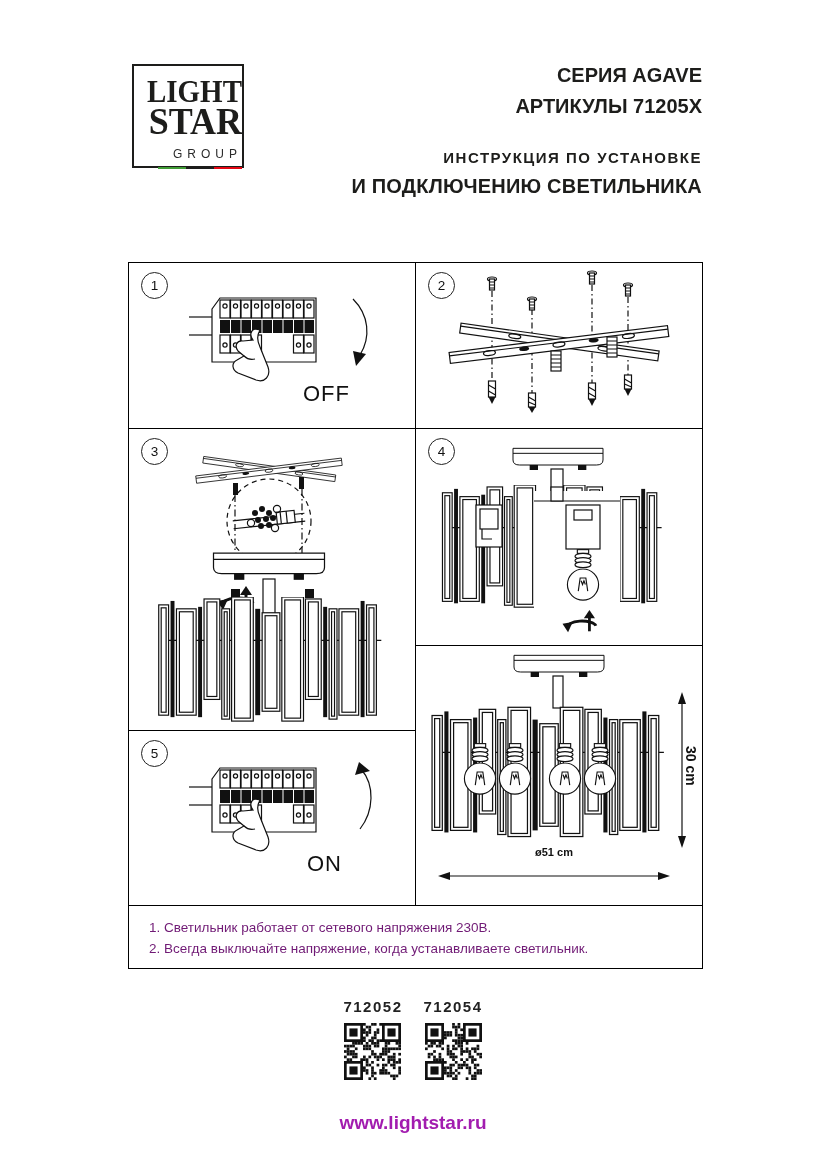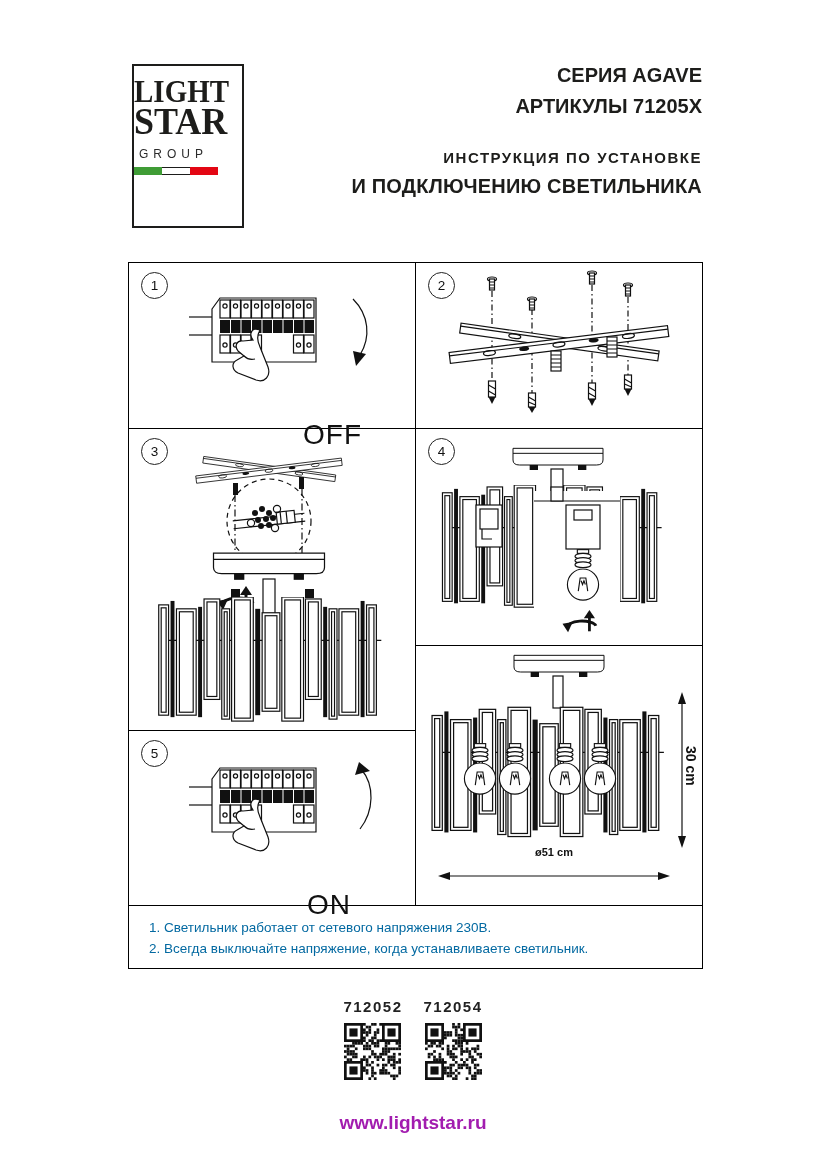--- a/index.html
+++ b/index.html
@@ -1,21 +1,21 @@
 <!DOCTYPE html>
 <html><head>
 <meta charset="utf-8">
 <style>
   html,body{margin:0;padding:0;background:#e8e8e8;}
   .page{position:relative;width:826px;height:1169px;margin:0 auto;background:#ffffff;
         font-family:"Liberation Sans",sans-serif;color:#1d1d1b;overflow:hidden;}
 
   
-  .logo{position:absolute;left:132px;top:64px;width:112px;height:164px;border:2px solid #1d1d1b;
-        box-sizing:border-box;display:flex;flex-direction:column;align-items:flex-start;padding-top:12px;}
+  .logo{position:absolute;left:132px;top:64px;width:112px;height:104px;border:2px solid #1d1d1b;
+        box-sizing:border-box;display:flex;flex-direction:column;align-items:flex-end;padding-top:12px;}
   .logo-light{font-family:"Liberation Serif",serif;font-weight:700;font-size:29px;line-height:27px;transform:scaleY(1.12);}
   .logo-star{font-family:"Liberation Serif",serif;font-weight:700;font-size:36px;line-height:33px;transform:scaleY(1.08);}
   .logo-group{font-size:12px;font-weight:400;letter-spacing:5px;text-indent:5px;margin-top:9px;color:#2b2b2b;}
   .flag{margin-top:6px;width:84px;height:8px;display:flex;}
   .flag span{flex:1;}
   .flag .f-mid{border-top:1.5px solid #1d1d1b;border-bottom:1.5px solid #1d1d1b;box-sizing:border-box;}
 
   
   .hdr{position:absolute;right:124px;top:60px;text-align:right;}
   .h-line{font-size:20px;font-weight:700;line-height:31px;}
@@ -24,26 +24,26 @@
 
   
   .grid{position:absolute;left:128px;top:262px;width:575px;height:707px;border:1px solid #000;box-sizing:border-box;}
   .cell{position:absolute;box-sizing:border-box;}
   .c1{left:0;top:0;width:287px;height:166px;border-right:1px solid #000;border-bottom:1px solid #000;}
   .c2{left:287px;top:0;width:286px;height:166px;border-bottom:1px solid #000;}
   .c3{left:0;top:166px;width:287px;height:302px;border-right:1px solid #000;border-bottom:1px solid #000;}
   .c4{left:287px;top:166px;width:286px;height:217px;border-bottom:1px solid #000;}
   .c5{left:0;top:468px;width:287px;height:175px;border-right:1px solid #000;border-bottom:1px solid #000;}
   .c6{left:287px;top:383px;width:286px;height:260px;border-bottom:1px solid #000;}
-  .c-notes{left:0;top:643px;width:573px;height:62px;padding:11px 0 0 20px;font-size:13.5px;line-height:21px;color:#0369a1;}
+  .c-notes{left:0;top:643px;width:573px;height:62px;padding:11px 0 0 20px;font-size:13.5px;line-height:21px;color:#701a75;}
 
   .stepnum{position:absolute;left:12px;top:9px;width:25px;height:25px;border:1.5px solid #222;border-radius:50%;
            display:flex;align-items:center;justify-content:center;font-size:13.5px;color:#111;background:#fff;z-index:3;}
   .cell svg.diagram{position:absolute;left:0;top:0;}
-  .pwr-label{position:absolute;font-size:28px;letter-spacing:1px;color:#111;margin-top:38px;}
+  .pwr-label{position:absolute;font-size:22px;letter-spacing:1px;color:#111;}
   .off-pos{left:174px;top:118px;}
   .on-pos{left:178px;top:120px;}
   .dim-v{position:absolute;left:267px;top:100px;writing-mode:vertical-rl;font-size:14px;font-weight:700;color:#111;}
   .dim-h{position:absolute;left:78px;top:200px;width:120px;text-align:center;font-size:11px;font-weight:700;color:#111;}
 
   
   .qr-row{position:absolute;left:0;top:998px;width:100%;display:flex;justify-content:center;gap:21px;}
   .qr-col{display:flex;flex-direction:column;align-items:center;gap:8px;}
   .qr-label{font-size:15px;font-weight:700;letter-spacing:1.5px;color:#222;}
   .qr-svg{width:57px;height:57px;}

